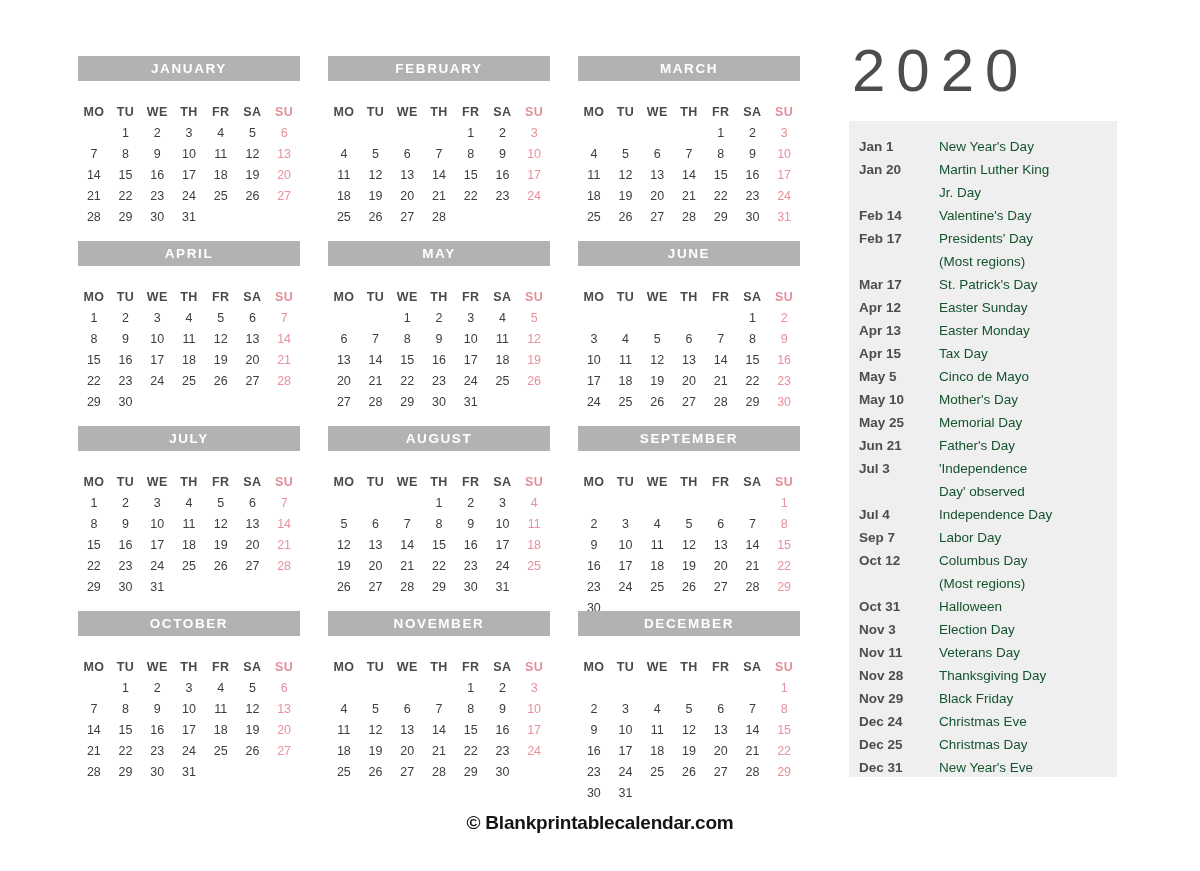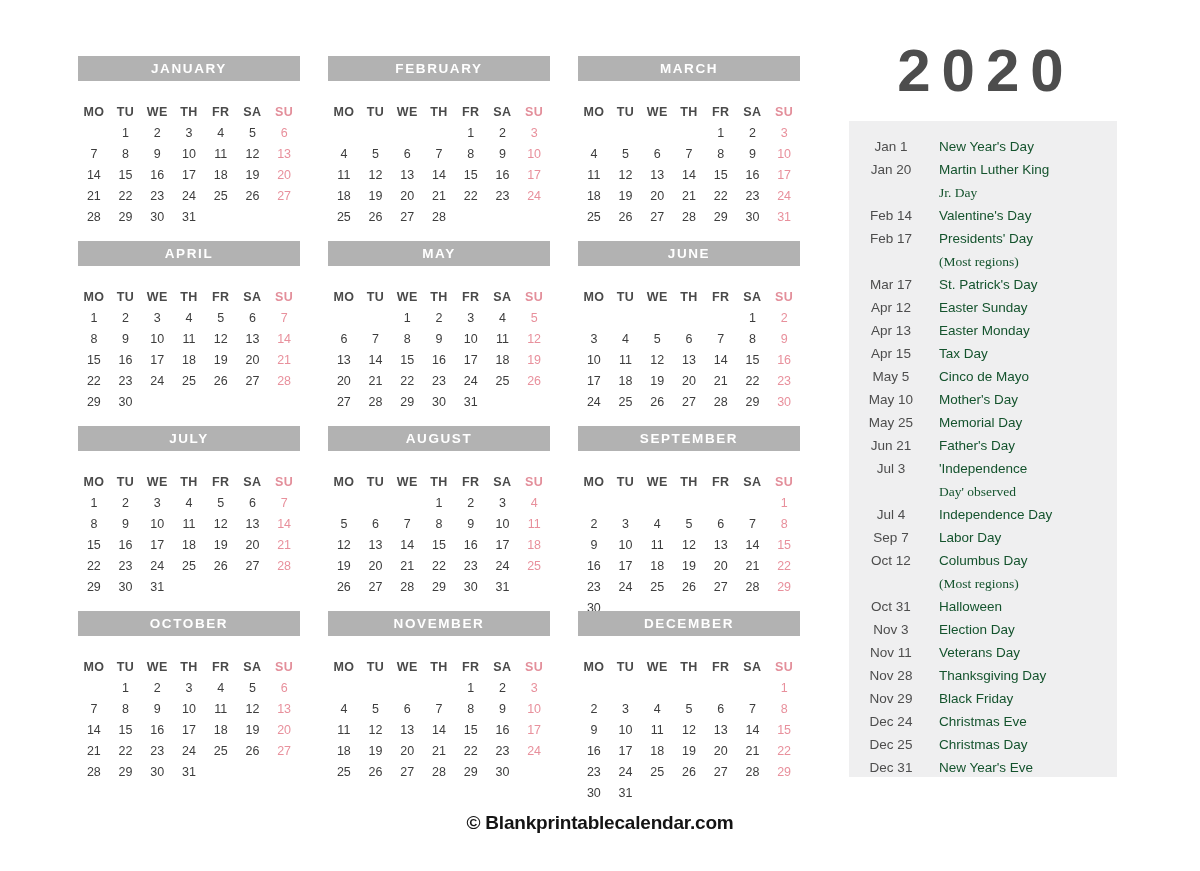--- a/index.html
+++ b/index.html
@@ -65,58 +65,57 @@
   }
   .day.sun { color: #e8909c; }
   .day.empty { color: transparent; }
 
   
   #year-title {
     position: absolute;
     left: 852px; top: 40px;
     width: 268px;
     font-size: 60px;
-    font-weight: bold;
+    font-weight: normal;
     color: #4d4d4d;
     letter-spacing: 11px;
     line-height: 62px;
-    text-align: center;
   }
 
   #holiday-panel {
     position: absolute;
     left: 849px; top: 121px;
     width: 268px;
     height: 656px;
     background: #efeff0;
     padding: 14px 10px 10px 10px;
   }
   .holiday-row {
     display: flex;
     align-items: flex-start;
     margin-bottom: 0px;
   }
   .holiday-date {
     width: 72px;
     flex: 0 0 72px;
-    text-align: center;
+    text-align: left;
     font-size: 13.5px;
-    font-weight: normal;
+    font-weight: bold;
     color: #4d4d4d;
     line-height: 23px;
     padding-right: 8px;
   }
   .holiday-name {
     flex: 1 1 auto;
     font-size: 13.5px;
     color: #14532d;
     line-height: 23px;
     padding-left: 8px;
   }
-  .holiday-name .cont { display: block; font-family: Liberation Serif, serif; }
+  .holiday-name .cont { display: block; }
 
   
   #footer-credit {
     position: absolute;
     left: 0; top: 812px;
     width: 1200px;
     text-align: center;
     font-size: 19px;
     font-weight: bold;
     color: #141414;

